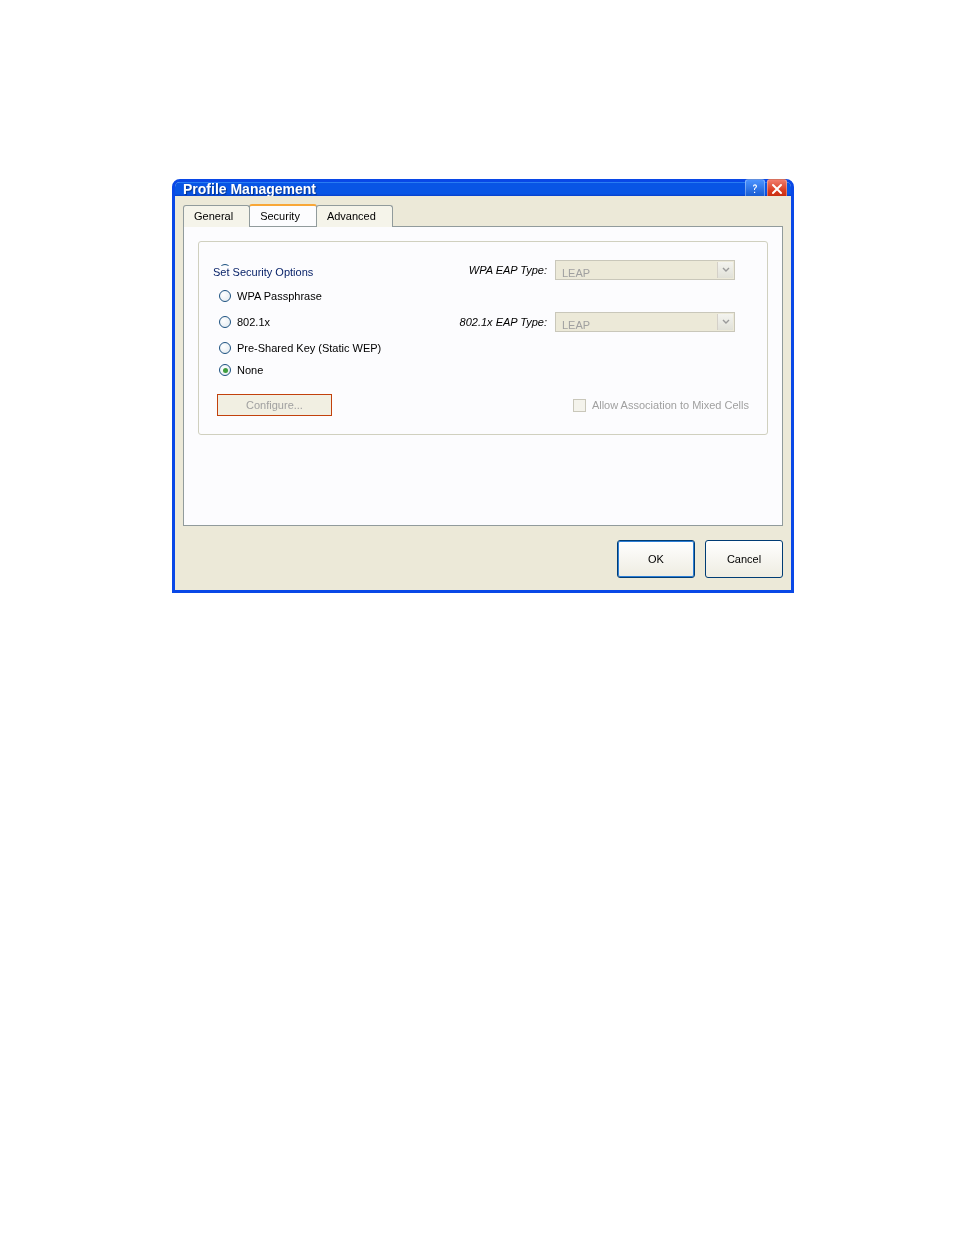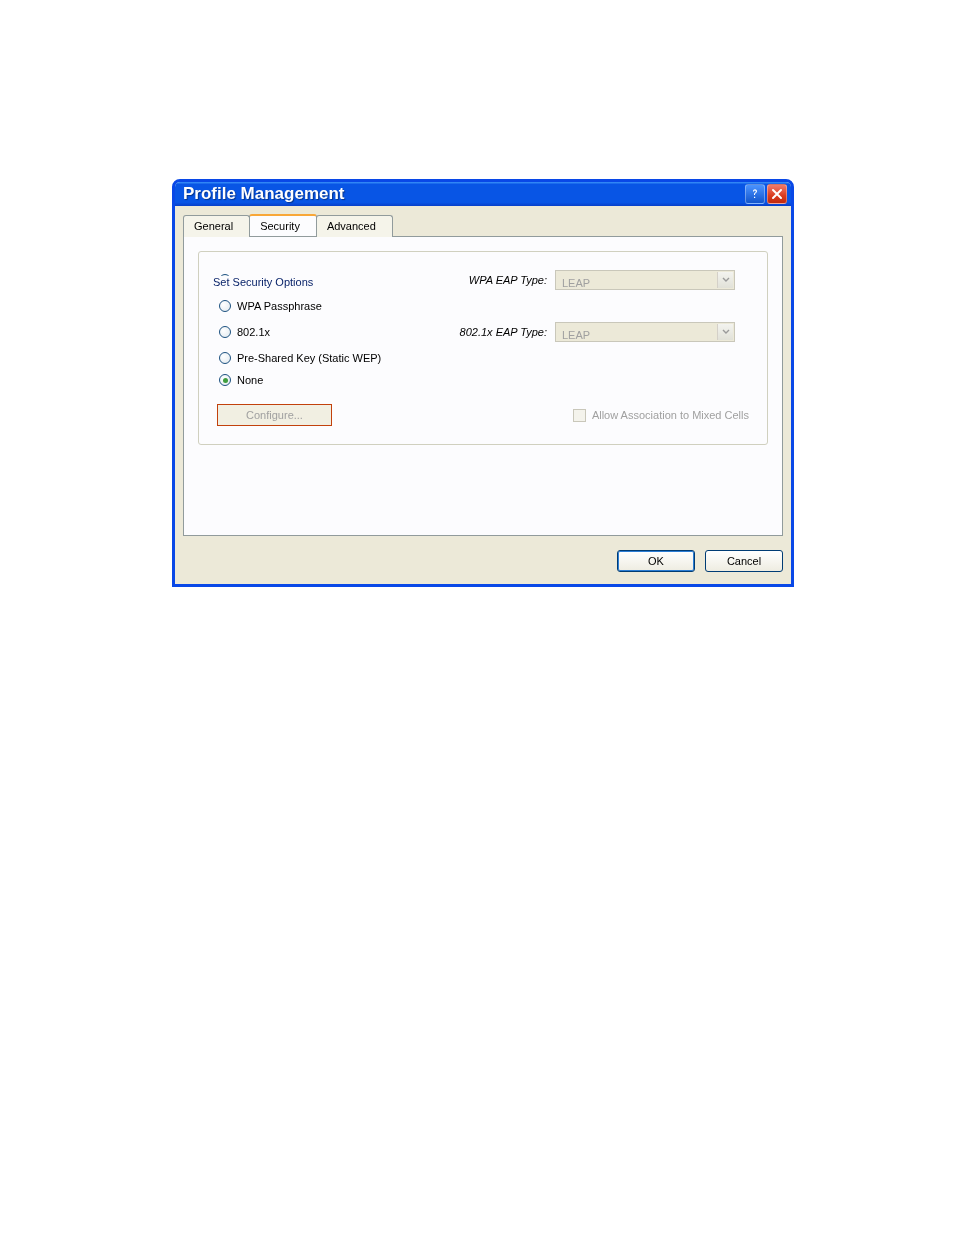--- a/index.html
+++ b/index.html
@@ -18,29 +18,29 @@
       left: 172px;
       top: 179px;
       width: 622px;
       background: #ece9d8;
       border: 3px solid #0948e7;
       border-radius: 8px 8px 0 0;
       display: flex;
       flex-direction: column;
     }
     .titlebar {
-      height: 24px;
+      height: 14px;
       background: linear-gradient(to bottom, #3a92fa 0%, #0855e5 10%, #0855e5 85%, #073fc9 100%);
       border-radius: 5px 5px 0 0;
       display: flex;
       align-items: center;
       padding: 0 4px 0 8px;
       color: #fff;
       font-weight: bold;
-      font-size: 17px;
+      font-size: 14px;
       text-shadow: 1px 1px 1px rgba(0,0,0,0.4);
     }
     .titlebar .title-text { flex: 1; }
     .title-btn {
       width: 20px;
       height: 20px;
       margin-left: 2px;
       border-radius: 3px;
       display: flex;
       align-items: center;
@@ -190,21 +190,21 @@
       background: #f4f3ec;
     }
     .dialog-btns {
       display: flex;
       justify-content: flex-end;
       gap: 10px;
       margin-top: 14px;
     }
     .dlg-btn {
       width: 78px;
-      height: 22px;
+      height: 38px;
       border: 1px solid #003c74;
       border-radius: 3px;
       background: linear-gradient(to bottom, #ffffff, #eeece1);
       display: flex;
       align-items: center;
       justify-content: center;
       cursor: pointer;
     }
     .dlg-btn.default {
       box-shadow: 0 0 0 1px #2b7dd4 inset;

